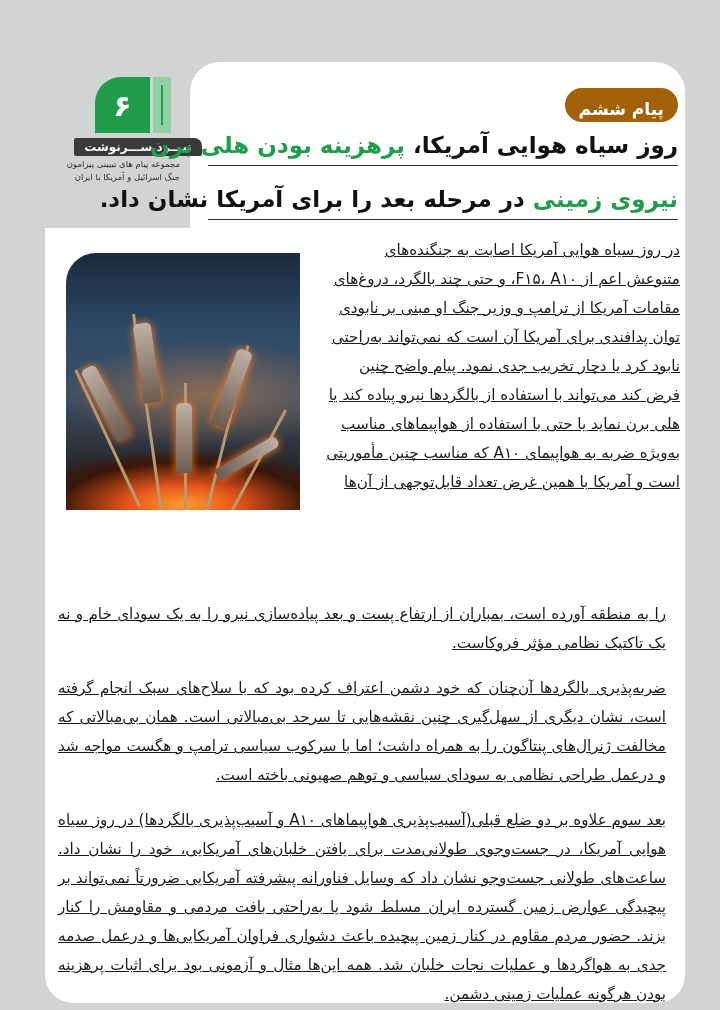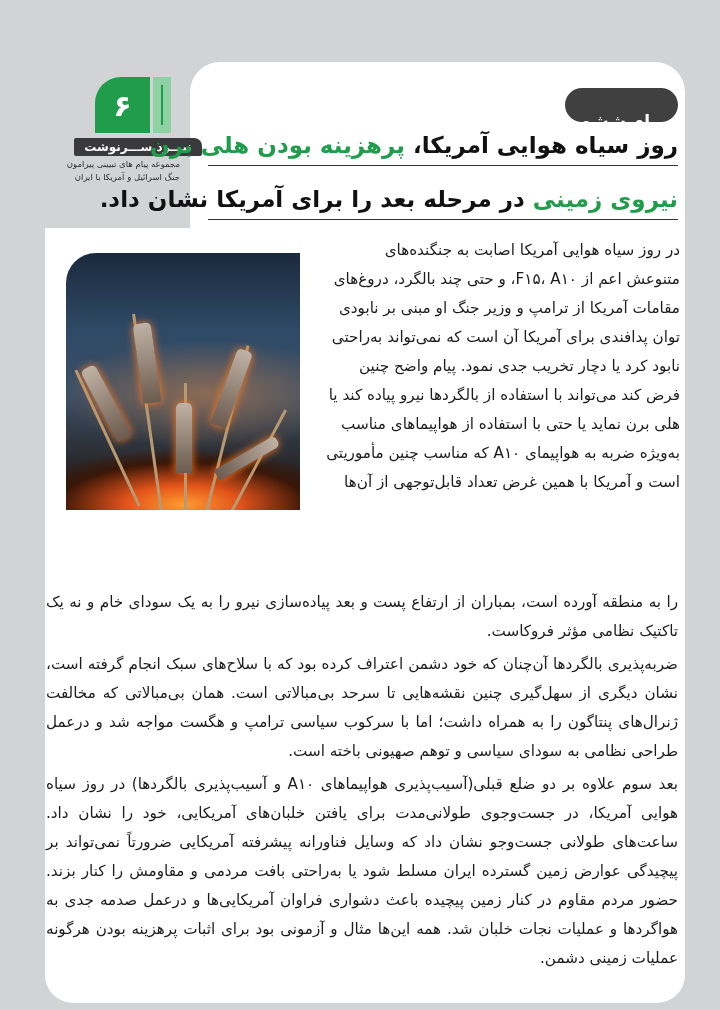--- a/index.html
+++ b/index.html
@@ -78,22 +78,22 @@
     color: #2d2d2d;
     line-height: 13px;
     text-align: right;
   }
 
   
   .badge {
     position: absolute;
     right: 42px; top: 88px;
     height: 34px;
-    padding: 16px 14px;
-    background: #404040;
+    padding: 4px 14px;
+    background: #a16207;
     color: #fff;
     font-weight: bold;
     font-size: 17px;
     line-height: 34px;
     border-radius: 17px;
   }
 
   
   .headline {
     position: absolute;
@@ -141,22 +141,23 @@
   
   .text {
     position: absolute;
     right: 40px;
     text-align: justify;
     text-align-last: right;
     font-size: 15.2px;
     line-height: 29px;
     color: #1b1b1b;
     direction: rtl;
-  }
-  .text p { margin: 4px; }
+    text-decoration: underline;
+  }
+  .text p { margin: 16px; }
   .text-wrap { top: 236px; width: 380px; }
   .text-full { top: 584px; width: 640px; right: 38px; }
 </style>
 </head>
 <body>
 
 <div class="card-top"></div>
 <div class="card-notch"></div>
 <div class="card-body"></div>
 

